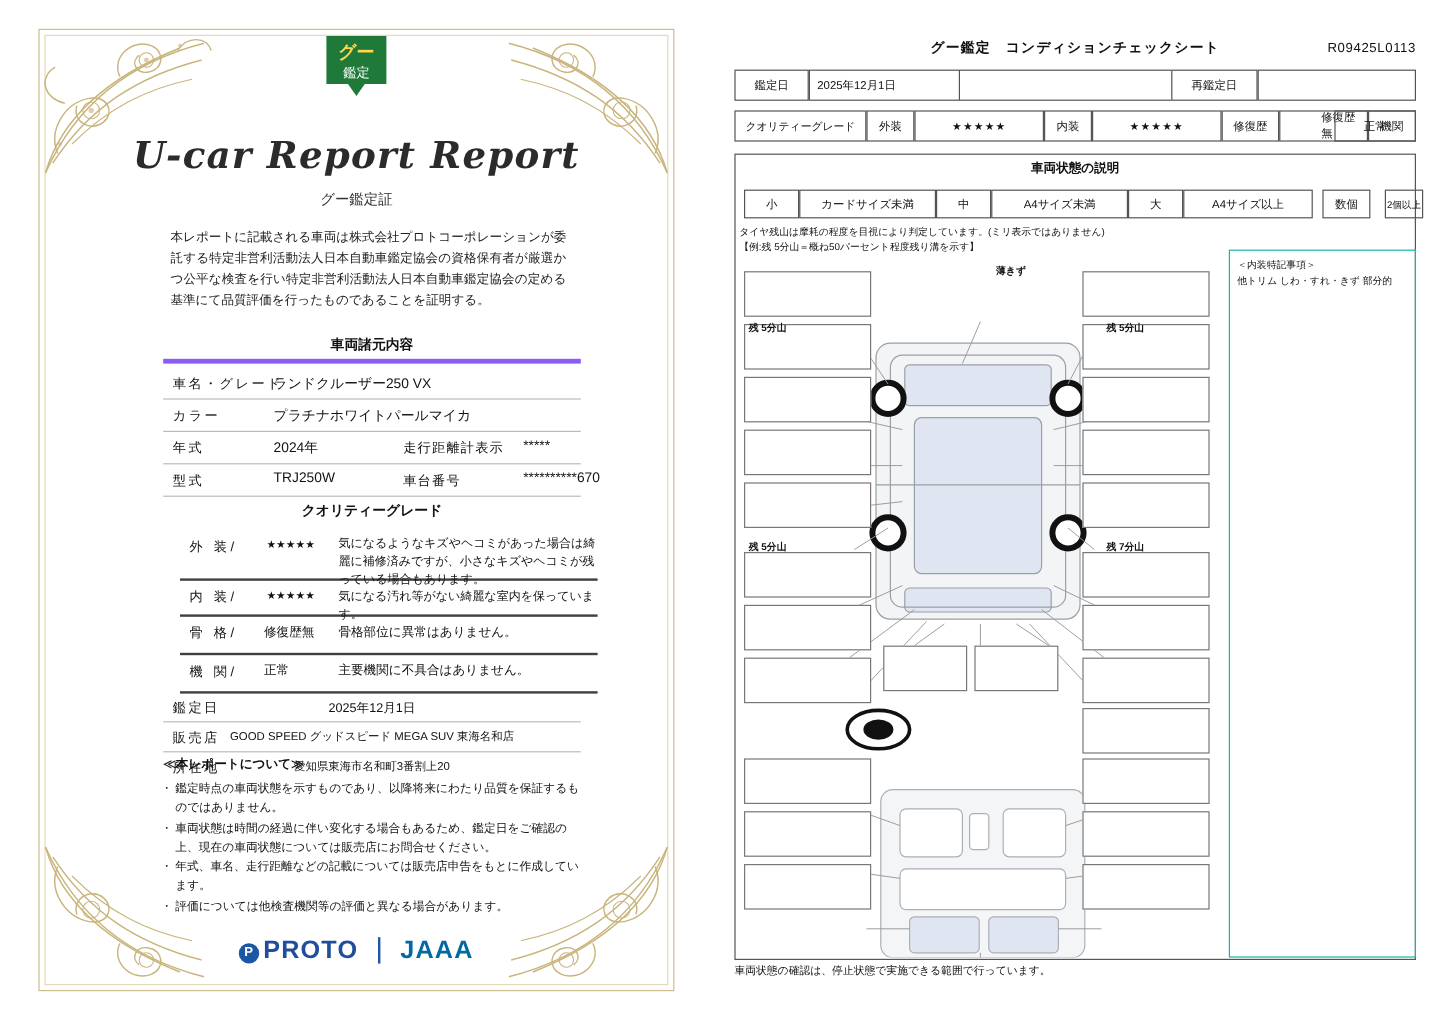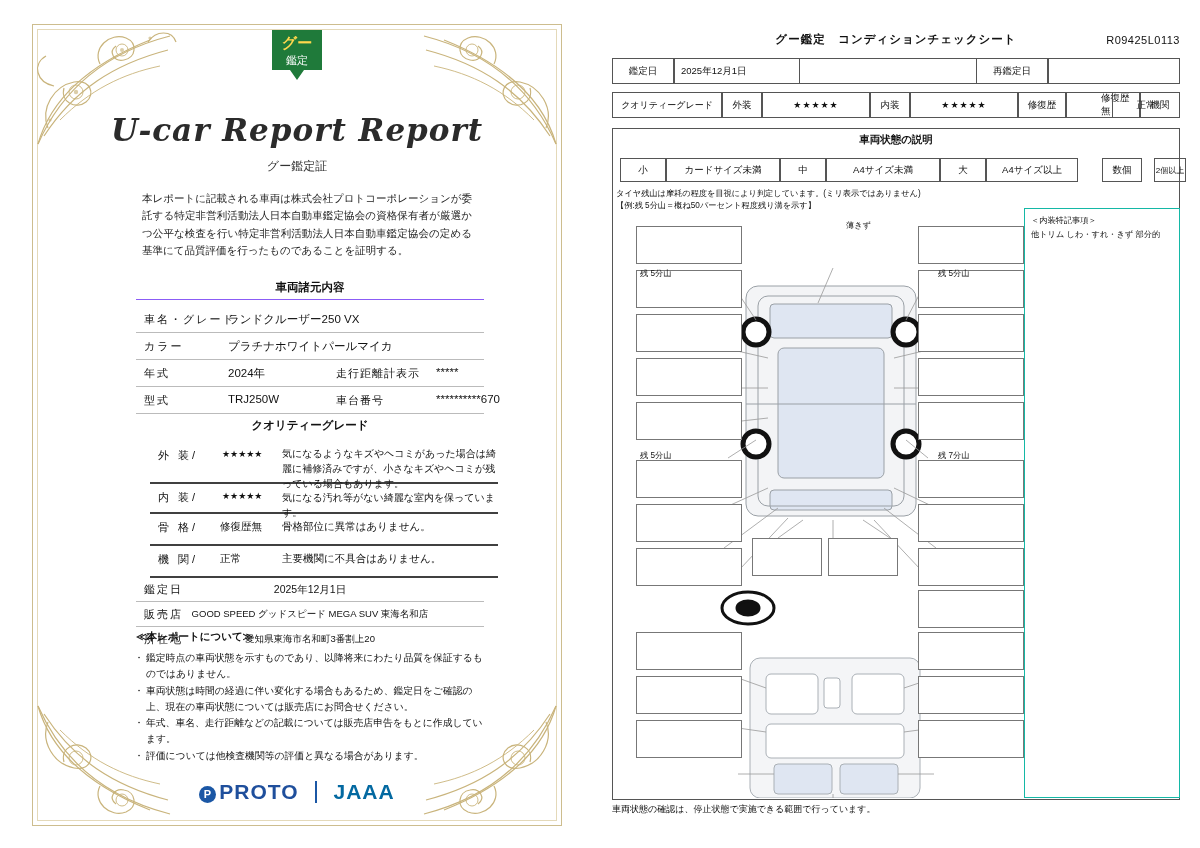--- a/index.html
+++ b/index.html
@@ -50,21 +50,21 @@
   }
 
   .intro{
     position:absolute;left:128px;top:180px;width:330px;
     font-size:10.5px;line-height:1.65;color:#222;text-align:justify;
   }
 
   .sect-title{
     position:absolute;left:122px;width:348px;text-align:center;
     font-size:11.5px;font-weight:bold;padding-bottom:4px;
-    border-bottom:1px solid #8b5cf6;
+    border-bottom:4px solid #8b5cf6;
   }
   #sect-spec{top:270px;}
   #sect-grade{top:408px;width:348px;border-bottom:none;}
 
   .row{
     position:absolute;left:122px;width:348px;height:27px;
     border-bottom:1px solid #bbb;font-size:11px;
   }
   .row .lbl{position:absolute;left:8px;top:7px;font-size:11px;letter-spacing:2px;}
   .row .val{position:absolute;left:92px;top:7px;font-size:11.5px;}
@@ -125,21 +125,21 @@
   .cell.l{justify-content:flex-start;padding-left:6px;}
   .stars-r{letter-spacing:1px;font-size:9px;}
 
   .desc-head{
     position:absolute;left:0;right:0;top:0;height:22px;
     display:flex;align-items:center;justify-content:center;font-size:10.5px;font-weight:bold;
   }
 
   .note-small{position:absolute;font-size:8.2px;line-height:1.45;}
 
-  .diagram{position:absolute;left:22px;top:198px;width:404px;height:590px;}
+  .diagram{position:absolute;left:6px;top:198px;width:404px;height:590px;font-weight:bold;}
   .dbox{position:absolute;border:1px solid #777;box-sizing:border-box;background:#fff;}
   .dlabel{position:absolute;font-size:8.2px;color:#111;}
 
   .interior-box{
     position:absolute;left:418px;top:198px;width:156px;height:590px;
     border:1px solid #14b8a6;box-sizing:border-box;
   }
   .interior-box .ihead{position:absolute;left:6px;top:6px;font-size:8.2px;}
   .interior-box .itxt{position:absolute;left:6px;top:20px;font-size:8.2px;width:144px;line-height:1.4;}
 
@@ -336,21 +336,21 @@
 
     <div class="box" style="left:6px;top:118px;width:568px;height:672px;">
       <div class="desc-head">車両状態の説明</div>
     </div>
 
     <div class="cell" style="left:14px;top:148px;width:46px;height:24px;">小</div>
     <div class="cell" style="left:60px;top:148px;width:114px;height:24px;">カードサイズ未満</div>
     <div class="cell" style="left:174px;top:148px;width:46px;height:24px;">中</div>
     <div class="cell" style="left:220px;top:148px;width:114px;height:24px;">A4サイズ未満</div>
     <div class="cell" style="left:334px;top:148px;width:46px;height:24px;">大</div>
-    <div class="cell" style="left:380px;top:148px;width:92px;height:24px;">A4サイズ以上</div>
+    <div class="cell" style="left:380px;top:148px;width:108px;height:24px;">A4サイズ以上</div>
     <div class="cell" style="left:496px;top:148px;width:40px;height:24px;">数個</div>
     <div class="cell" style="left:536px;top:148px;width:32px;height:24px;font-size:8px;margin-left:12px;">2個以上</div>
 
     <div class="note-small" style="left:10px;top:178px;">タイヤ残山は摩耗の程度を目視により判定しています。(ミリ表示ではありません)</div>
     <div class="note-small" style="left:10px;top:190px;">【例:残 5分山＝概ね50パーセント程度残り溝を示す】</div>
 
     <div class="diagram">
       <svg class="car-svg" width="404" height="590" viewBox="0 0 404 590">
 
         <g fill="#f3f4f6" stroke="#9aa0a6" stroke-width="1">

